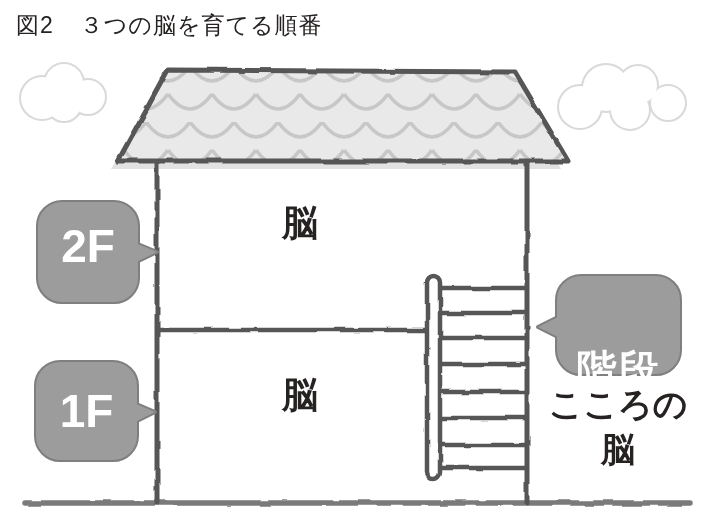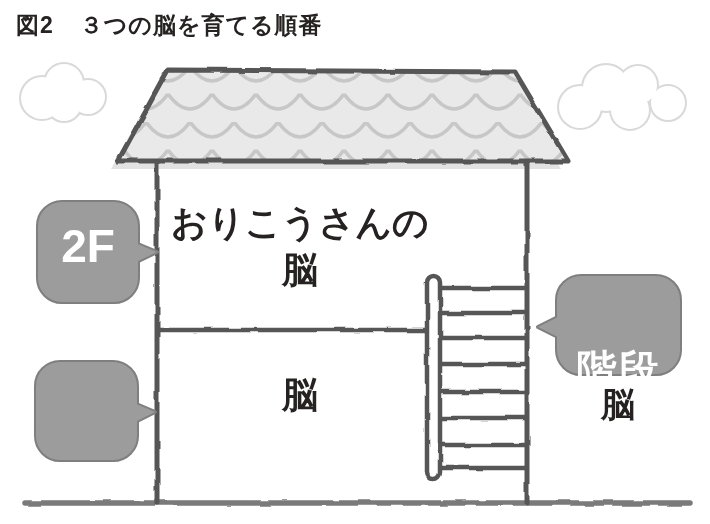--- a/index.html
+++ b/index.html
@@ -21,21 +21,21 @@
   .ground{fill:none;stroke:var(--ground,#7a7a7a);stroke-width:5.5;stroke-linecap:round;}
   .rung{fill:none;stroke:var(--line,#565656);stroke-width:4.5;stroke-linecap:round;}
   .rail{fill:#ffffff;stroke:var(--line,#565656);stroke-width:4.5;}
   .cloud-stroke circle{fill:none;stroke:var(--cloud-line,#d9d9d9);stroke-width:4;}
   .cloud-fill circle{fill:var(--cloud-fill,#ffffff);stroke:none;}
   .bubble-stroke{fill:var(--bubble-fill,#9c9c9c);stroke:var(--bubble-line,#7f7f7f);stroke-width:4;stroke-linejoin:round;}
   .bubble-fillonly{fill:var(--bubble-fill,#9c9c9c);stroke:none;}
 
   
   .txt{position:absolute;pointer-events:none;color:var(--ink,#262222);}
-  .title{left:16px;top:10px;font-size:23px;font-weight:bold;white-space:nowrap;letter-spacing:1px;}
+  .title{left:16px;top:10px;font-size:23px;font-weight:normal;white-space:nowrap;letter-spacing:1px;}
   .title .fig-title{margin-left:26px;}
   .badge{display:flex;align-items:center;justify-content:center;
          color:var(--bubble-text,#ffffff);font-weight:bold;}
   .badge-2f{left:38px;top:202px;width:100px;height:88px;font-size:46px;}
   .badge-1f{left:36px;top:362px;width:101px;height:98px;font-size:46px;}
   .badge-kaidan{left:557px;top:276px;width:123px;height:98px;font-size:40px;letter-spacing:2px;margin-top:44px;}
   .room{text-align:center;font-weight:bold;line-height:1.3;}
   .room-2f{left:160px;top:200px;width:280px;font-size:36px;}
   .room-1f{left:160px;top:372px;width:280px;font-size:36px;}
   .room-kokoro{left:543px;top:382px;width:150px;font-size:34px;line-height:1.32;}
@@ -133,26 +133,27 @@
       <polygon class="bubble-fillonly" points="566,313 538,327 566,341"></polygon>
       <rect class="bubble-fillonly" x="557" y="276" width="123" height="98" rx="24"></rect>
     </g>
   </svg>
 
   <div class="txt title">
     <span class="fig-label">図2</span><span class="fig-title">３つの脳を育てる順番</span>
   </div>
 
   <div class="txt badge badge-2f">2F</div>
+  <div class="txt badge badge-1f">1F</div>
   <div class="txt badge badge-kaidan">階段</div>
 
   <div class="txt room room-2f">
-    <div>おりこうさんの</div>
     <div>脳</div>
   </div>
   <div class="txt room room-1f">
     <div>脳</div>
   </div>
   <div class="txt room room-kokoro">
+    <div>こころの</div>
     <div>脳</div>
   </div>
 
 </div>
 
 </body></html>

